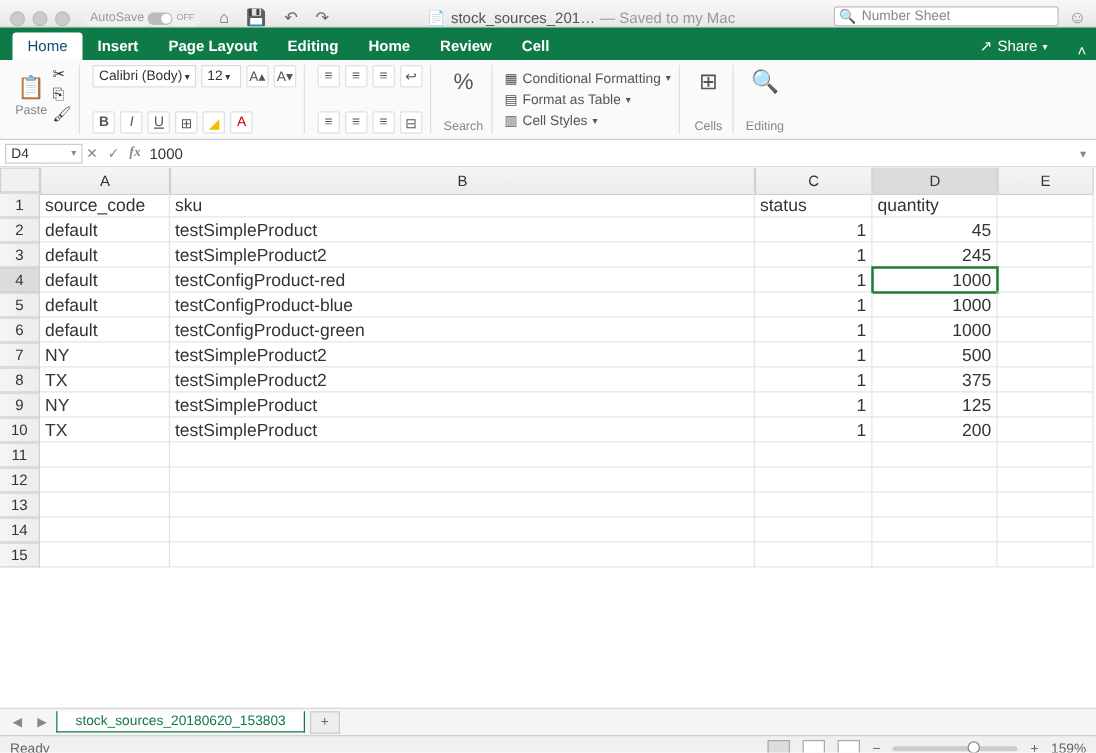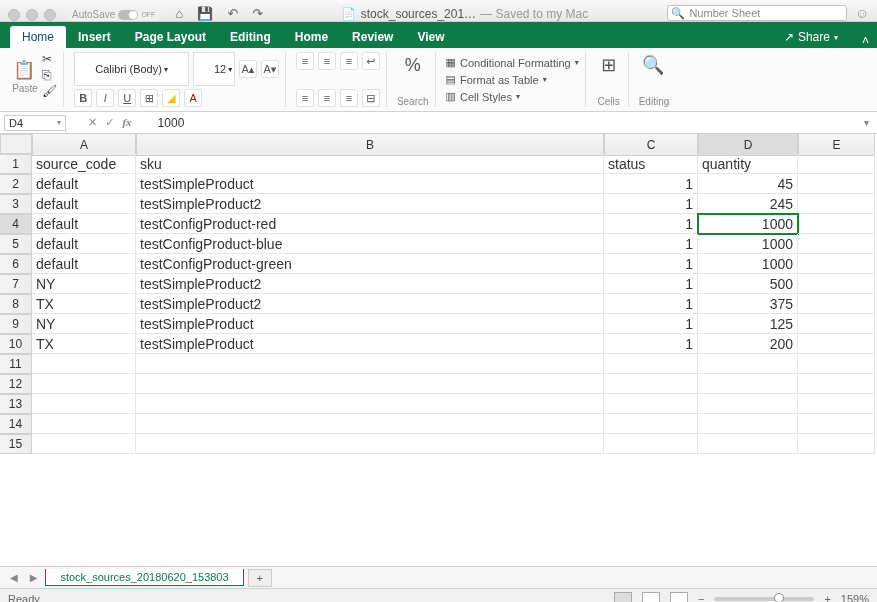--- a/index.html
+++ b/index.html
@@ -22,25 +22,25 @@
 .tab.active { background: #fff; color: #0c4a6e; border-radius: 3px 3px 0 0; font-weight:500;}
 .share { margin-left: auto; margin-right: 16px; padding:4px 8px; display:flex; align-items:center; gap:4px;}
 
 .ribbon { height: 64px; background: #fafafa; border-bottom: 1px solid #d0d0d0; display: flex; padding: 4px 6px; gap:4px; align-items:stretch; }
 .group { display:flex; flex-direction:column; justify-content:space-between; padding:0 6px; border-right:1px solid #e0e0e0; }
 .group:last-child{border-right:none;}
 .group-row { display:flex; gap:4px; align-items:center; }
 .group-label { font-size:10px; color:#888; text-align:center; margin-top:auto;}
 .big-icon { width:26px; height:26px; display:flex; align-items:center; justify-content:center; font-size:18px; color:#555; border:1px solid transparent; border-radius:3px;}
 .small-btn { min-width:18px; height:18px; display:flex; align-items:center; justify-content:center; font-size:11px; color:#555; border:1px solid #e0e0e0; border-radius:2px; background:#fff; cursor:pointer;}
-.font-select { font-size:11px; height:34px; border:1px solid #ddd; background:#fff; padding:0 20px; display:flex; align-items:center; gap:2px;}
+.font-select { font-size:11px; height:18px; border:1px solid #ddd; background:#fff; padding:0 4px; display:flex; align-items:center; gap:2px;}
 .sz { width:32px;}
 .ribbon-text-btn { font-size:11px; color:#555; display:flex; align-items:center; gap:4px; cursor:pointer;}
 
-.formula-bar { height: 22px; display:flex; align-items:center; border-bottom:1px solid #d0d0d0; padding:0 4px; gap:22px;}
+.formula-bar { height: 22px; display:flex; align-items:center; border-bottom:1px solid #d0d0d0; padding:0 4px; gap:3px;}
 .name-box { width:62px; height:16px; border:1px solid #ccc; padding:0 4px; font-size:11px; display:flex; align-items:center; justify-content:space-between;}
 .fb-icons { display:flex; gap:8px; font-size:11px; color:#888; }
 .fx { font-style:italic; font-family: Georgia, serif; font-weight: bold; }
 .formula-input { flex:1; font-size:12px; padding:0 4px; }
 .fb-expand{ color:#888; font-size:10px; padding:0 4px;}
 
 .sheet-area { height: 432px; overflow:hidden; position:relative; background:#fff;}
 .grid { display:grid; grid-template-columns: 32px 104px 468px 94px 100px 77px; grid-auto-rows: 20px;}
 .hdr { background: linear-gradient(#f5f5f5,#ececec); border:1px solid #d0d0d0; border-top:none; font-size:12px; color:#333; display:flex; align-items:center; justify-content:center; height:22px;}
 .hdr.col-active { background:#dcdcdc;}
@@ -95,21 +95,21 @@
   <span class="smiley">☺</span>
 </div>
 
 <div class="menu-bar">
   <div class="tab active">Home</div>
   <div class="tab">Insert</div>
   <div class="tab">Page Layout</div>
   <div class="tab">Editing</div>
   <div class="tab">Home</div>
   <div class="tab">Review</div>
-  <div class="tab">View</div>
+  <div class="tab">Cell</div>
   <div class="share">
     <span>↗</span>
     <span>Share</span>
     <span style="font-size:8px;">▾</span>
   </div>
   <span style="margin-right:8px;">˄</span>
 </div>
 
 <div class="ribbon">
   <div class="group">

